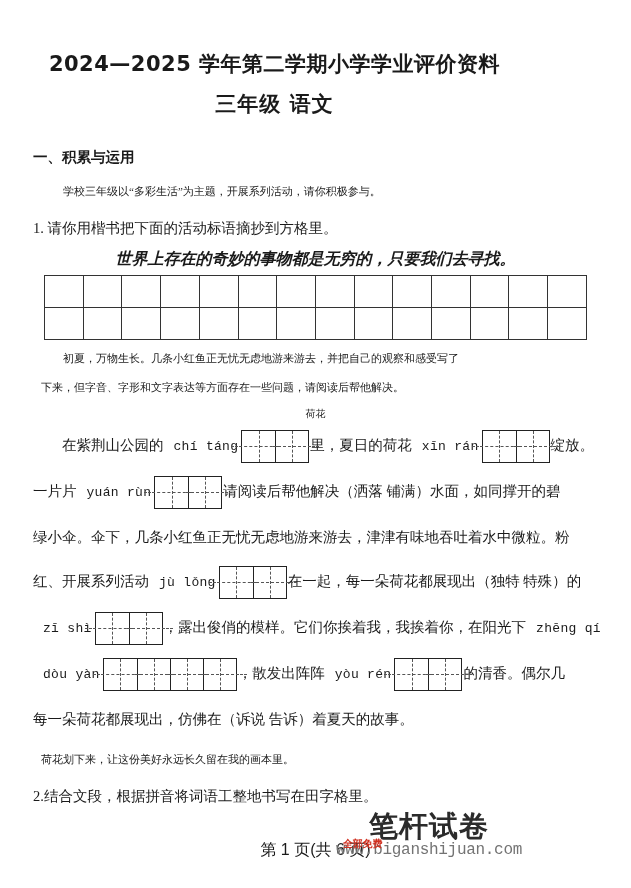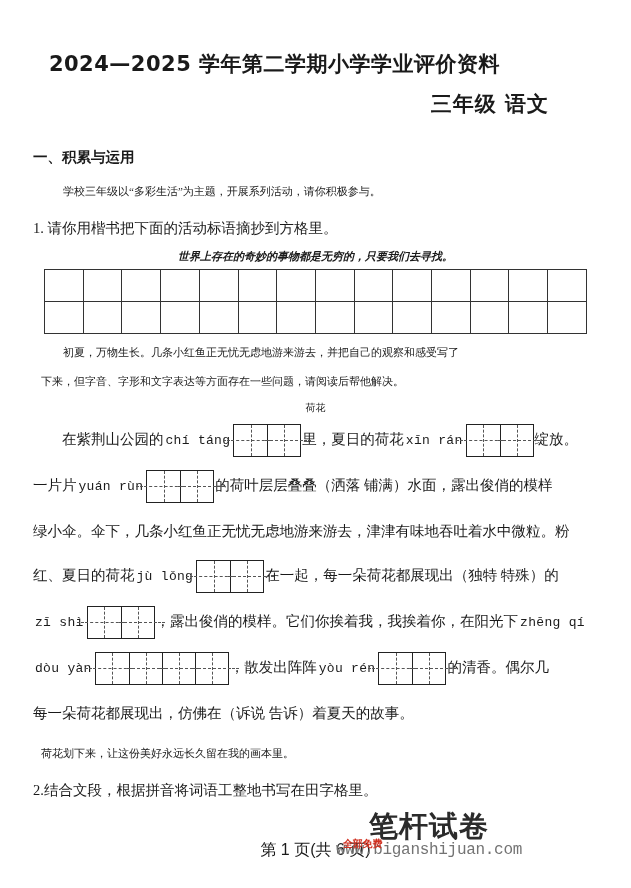--- a/index.html
+++ b/index.html
@@ -28,21 +28,21 @@
     text-align: center;
     font-family: "DejaVu Sans", "Liberation Sans", sans-serif;
     font-weight: bold;
     font-size: 21px;
     letter-spacing: 0.5px;
     margin: 0;
     padding-top: 50px;
     white-space: nowrap;
   }
   .doc-subtitle {
-    text-align: right;
+    text-align: center;
     font-family: "DejaVu Sans", "Liberation Sans", sans-serif;
     font-weight: bold;
     font-size: 21px;
     letter-spacing: 1px;
     margin: 0;
     padding-top: 12px;
   }
 
   
   .body-block {
@@ -74,21 +74,21 @@
     line-height: 1.95;
     margin: 12px 0 6px 0;
   }
 
   
   .slogan {
     text-align: center;
     font-family: "DejaVu Serif", "Liberation Serif", serif;
     font-weight: bold;
     font-style: italic;
-    font-size: 11px;
+    font-size: 16px;
     margin: 6px 0 5px 0;
   }
 
   
   .copy-grid {
     margin: 0 auto;
     border-collapse: collapse;
     border: 1.3px solid #222;
     width: 543px;
   }
@@ -123,20 +123,21 @@
     white-space: nowrap;
     overflow: visible;
   }
   .pline.indent { padding-left: 29px; }
 
   .py {
     font-family: "Liberation Mono", "DejaVu Sans Mono", monospace;
     font-size: 13px;
     letter-spacing: 0.3px;
     padding: 0 2px;
+    margin-left: 8px;
   }
 
   
   .tzg {
     display: inline-block;
     vertical-align: middle;
     border: 1.4px solid #222;
     height: 33px;
     position: relative;
     margin: 0 1px;
@@ -288,29 +289,29 @@
     <p class="para indent">初夏，万物生长。几条小红鱼正无忧无虑地游来游去，并把自己的观察和感受写了</p>
     <p class="para">下来，但字音、字形和文字表达等方面存在一些问题，请阅读后帮他解决。</p>
 
     <div class="passage-title">荷花</div>
 
     <div class="pline indent">
       <span>在紫荆山公园的</span><span class="py">chí táng</span><span class="tzg"><span class="cell"></span><span class="cell"></span></span><span>里，夏日的荷花</span><span class="py">xīn  rán</span><span class="tzg"><span class="cell"></span><span class="cell"></span></span><span>绽放。</span>
     </div>
 
     <div class="pline">
-      <span>一片片</span><span class="py">yuán  rùn</span><span class="tzg"><span class="cell"></span><span class="cell"></span></span><span>的荷叶层层叠叠（洒落  铺满）水面，露出俊俏的模样</span>
+      <span>一片片</span><span class="py">yuán  rùn</span><span class="tzg"><span class="cell"></span><span class="cell"></span></span><span>请阅读后帮他解决（洒落  铺满）水面，如同撑开的碧</span>
     </div>
 
     <div class="pline">
       <span>绿小伞。伞下，几条小红鱼正无忧无虑地游来游去，津津有味地吞吐着水中微粒。粉</span>
     </div>
 
     <div class="pline">
-      <span>红、夏日的荷花</span><span class="py">jù lǒng</span><span class="tzg"><span class="cell"></span><span class="cell"></span></span><span>在一起，每一朵荷花都展现出（独特  特殊）的</span>
+      <span>红、开展系列活动</span><span class="py">jù lǒng</span><span class="tzg"><span class="cell"></span><span class="cell"></span></span><span>在一起，每一朵荷花都展现出（独特  特殊）的</span>
     </div>
 
     <div class="pline">
       <span class="py">zī shì</span><span class="tzg"><span class="cell"></span><span class="cell"></span></span><span>，露出俊俏的模样。它们你挨着我，我挨着你，在阳光下</span><span class="py">zhēng qí</span>
     </div>
 
     <div class="pline">
       <span class="py">dòu yàn</span><span class="tzg"><span class="cell"></span><span class="cell"></span><span class="cell"></span><span class="cell"></span></span><span>，散发出阵阵</span><span class="py">yòu rén</span><span class="tzg"><span class="cell"></span><span class="cell"></span></span><span>的清香。偶尔几</span>
     </div>
 

